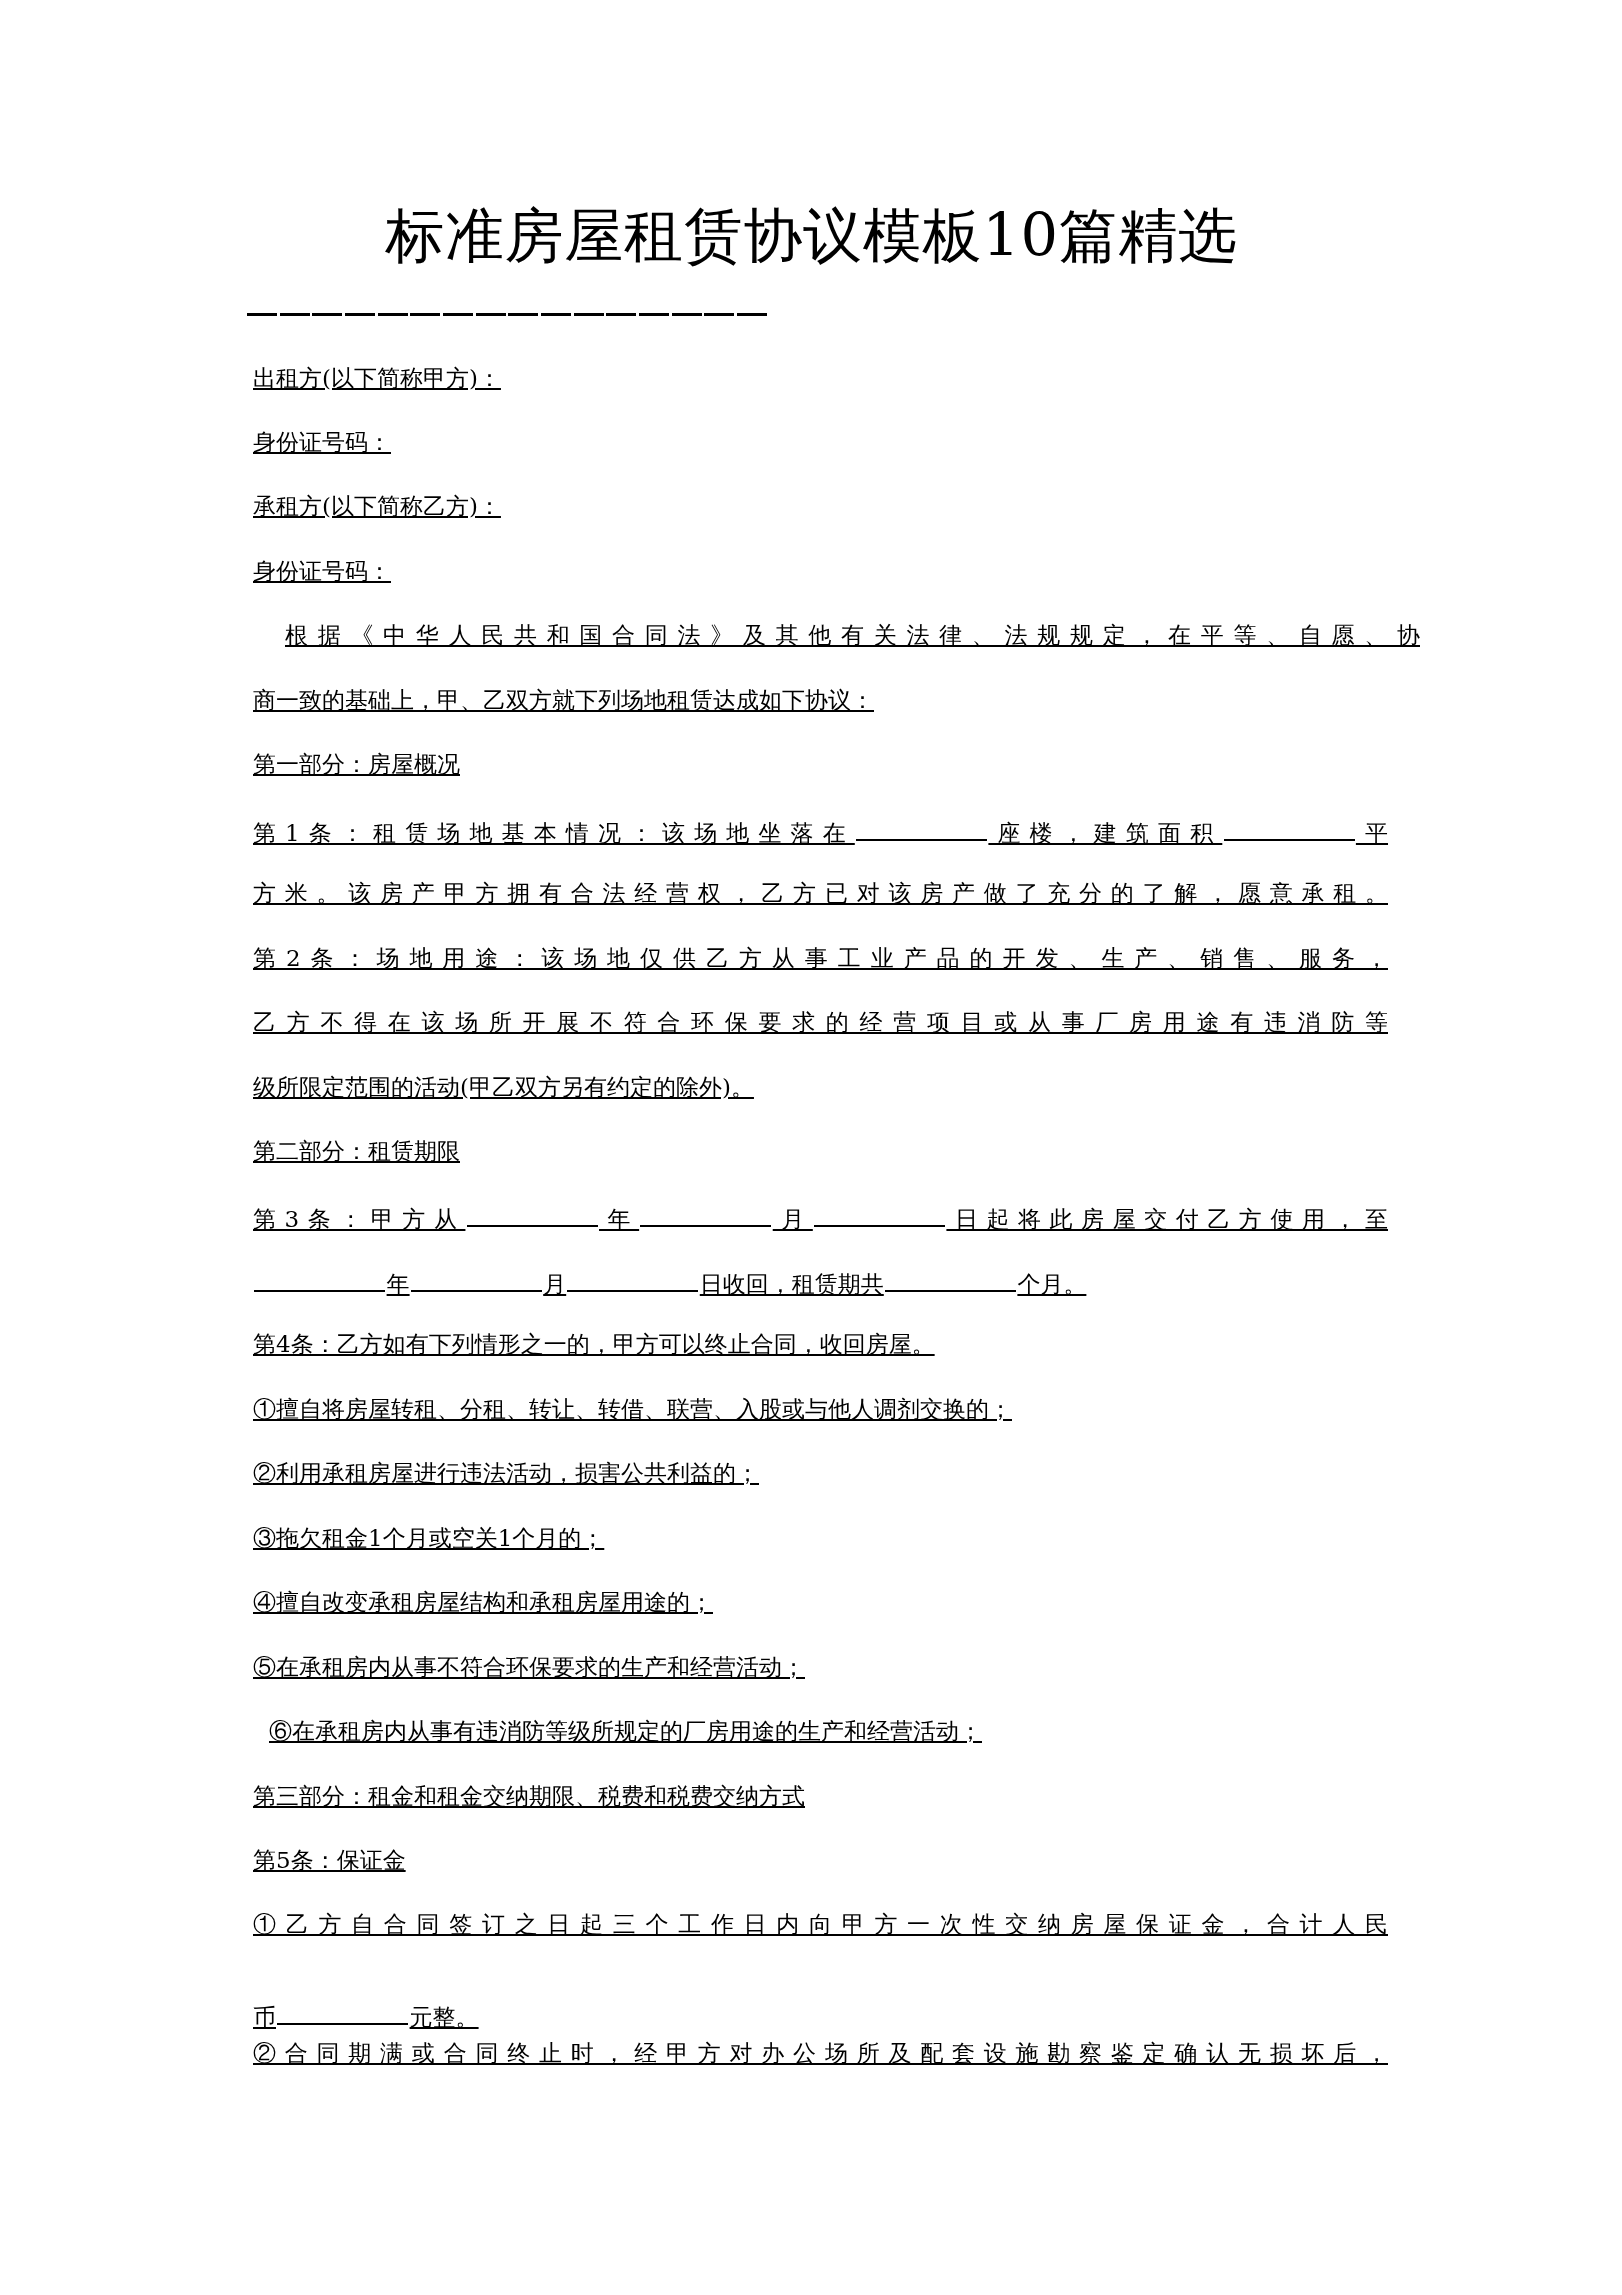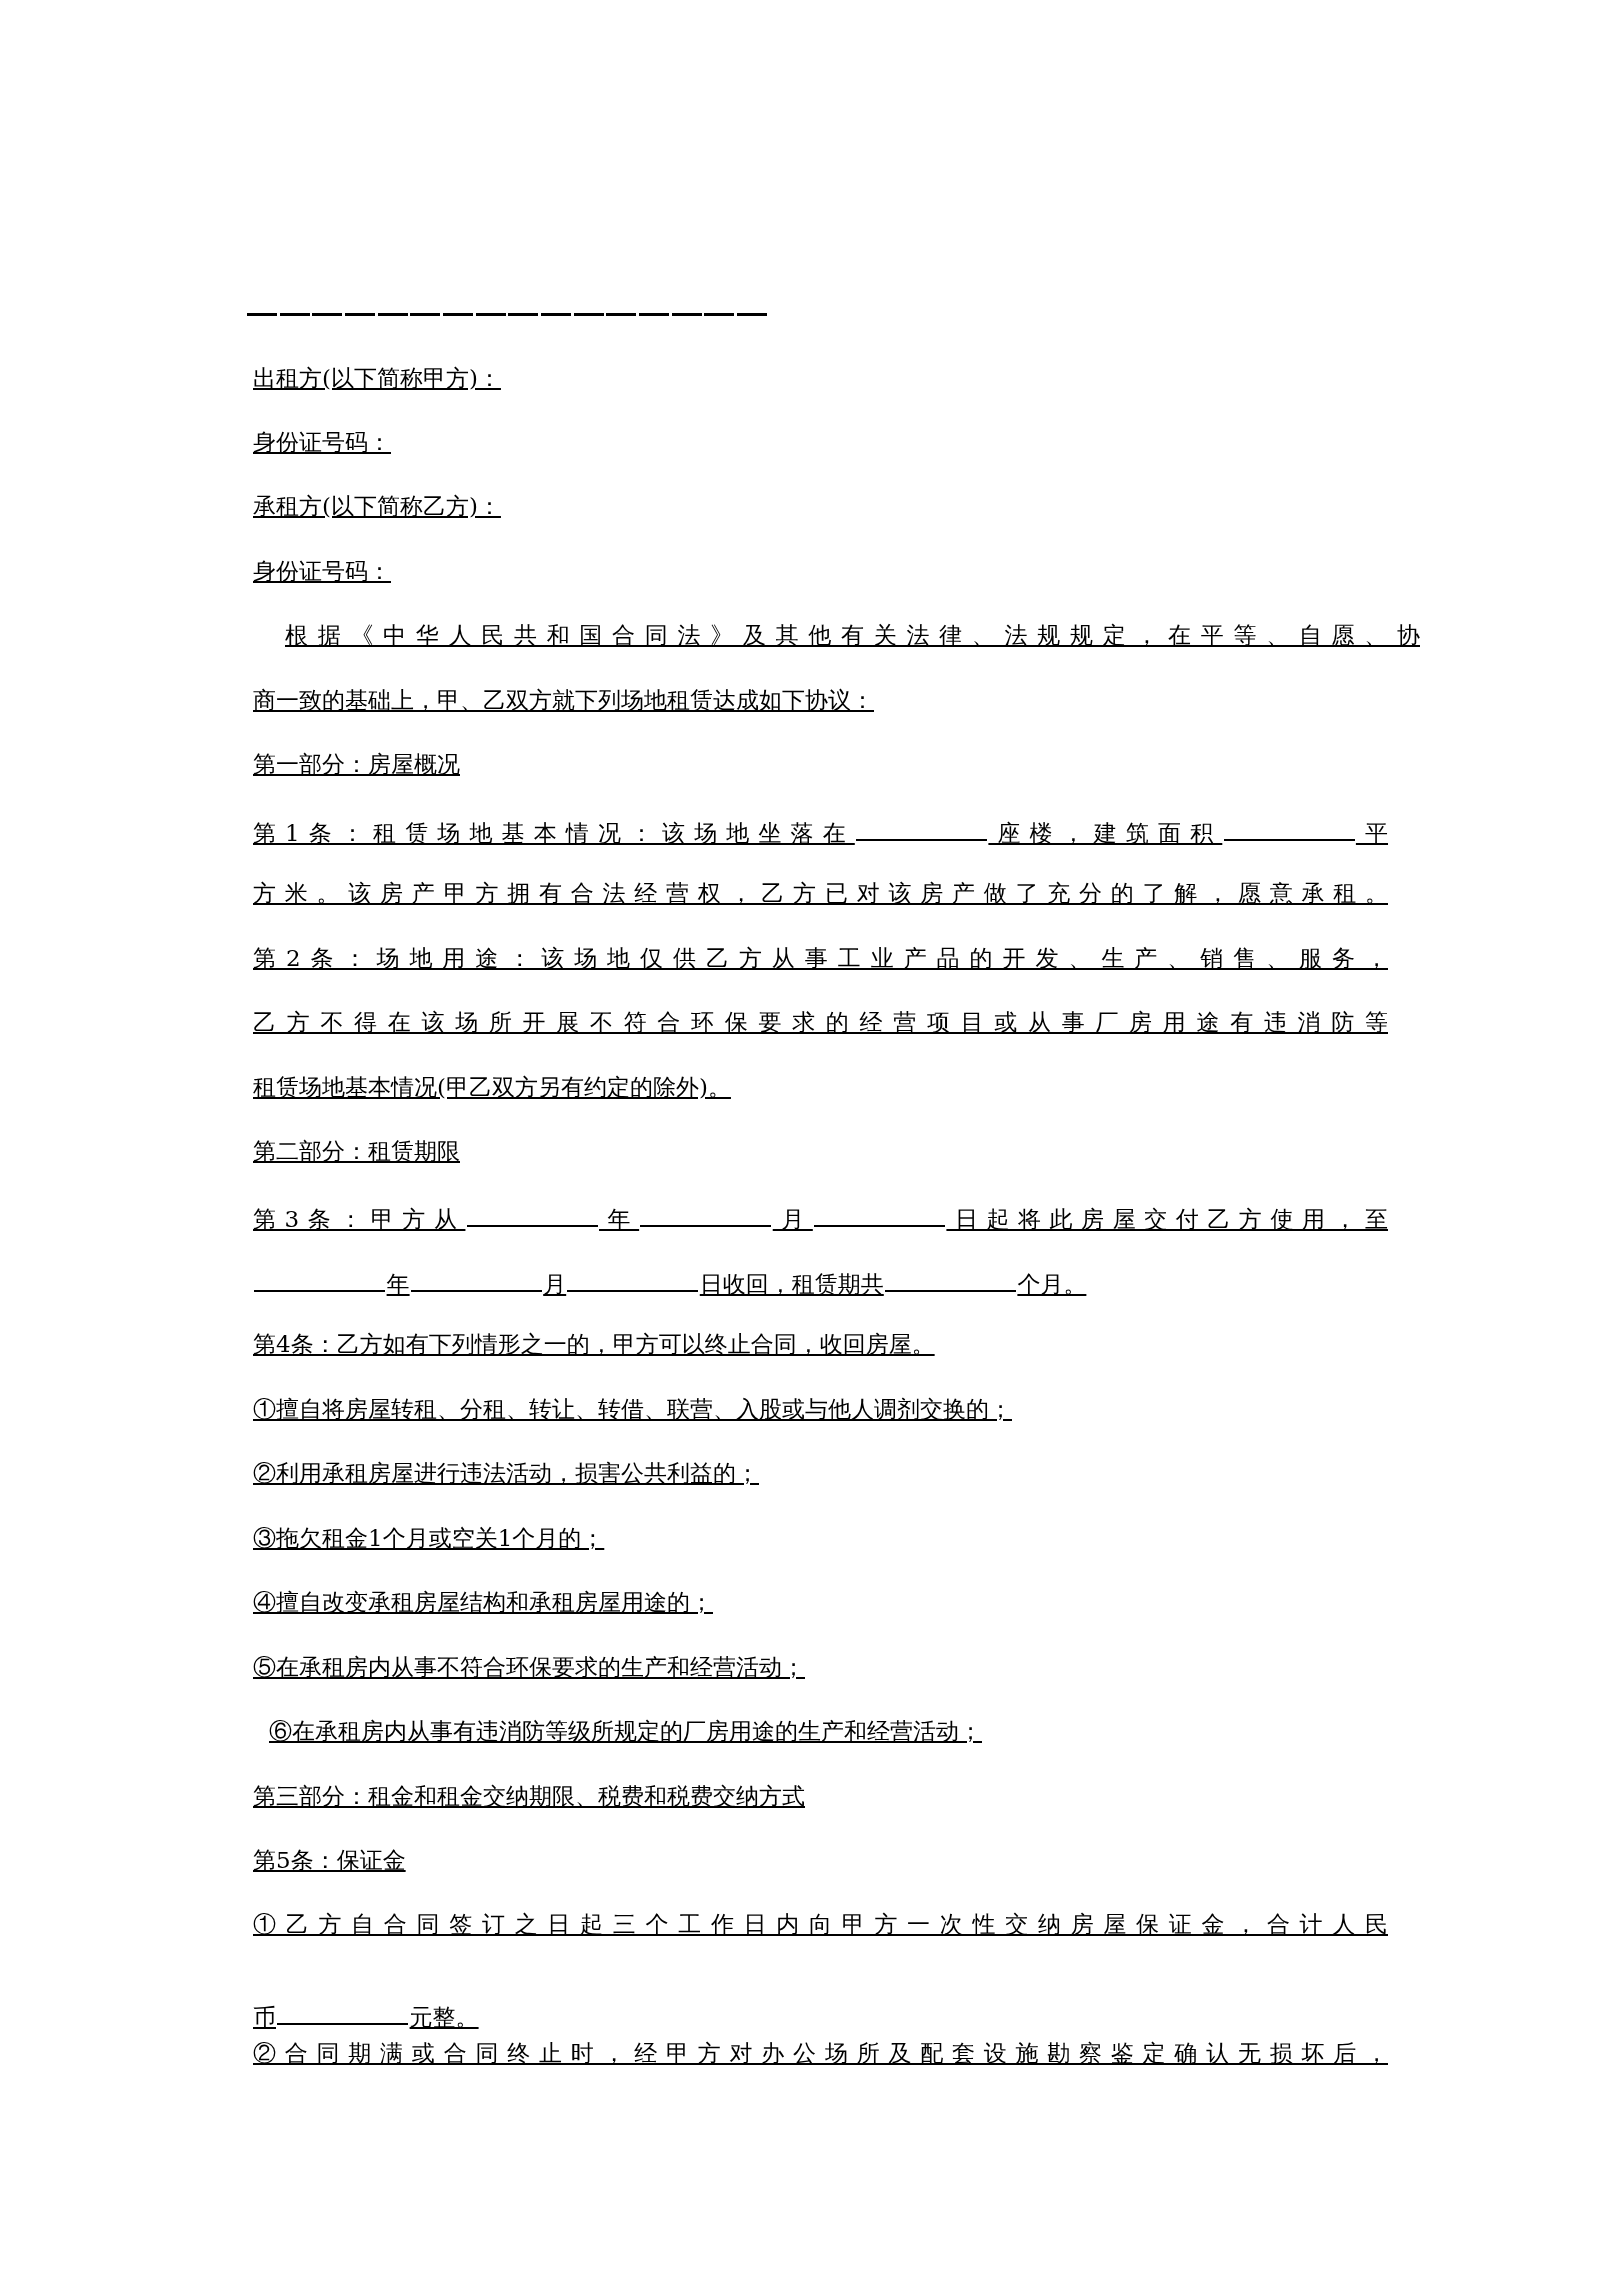--- a/index.html
+++ b/index.html
@@ -70,20 +70,21 @@
     border-bottom: 2px solid #000;
     height: 29px;
     vertical-align: baseline;
     margin: 0 1.3px;
   }
 </style>
 </head>
 <body>
 
 <div class="page">
+  <div class="title">标准房屋租赁协议模板10篇精选</div>
   <div class="separator" id="separator">
       <span></span>
       <span></span>
       <span></span>
       <span></span>
       <span></span>
       <span></span>
       <span></span>
       <span></span>
       <span></span>
@@ -100,21 +101,21 @@
       <div class="body-line" style="top: 423px;">身份证号码：</div>
       <div class="body-line" style="top: 487px;">承租方(以下简称乙方)：</div>
       <div class="body-line" style="top: 552px;">身份证号码：</div>
       <div class="body-line full" style="top: 616px; margin-left: 32px;">根据《中华人民共和国合同法》及其他有关法律、法规规定，在平等、自愿、协</div>
       <div class="body-line" style="top: 681px;">商一致的基础上，甲、乙双方就下列场地租赁达成如下协议：</div>
       <div class="body-line" style="top: 745px;">第一部分：房屋概况</div>
       <div class="body-line full" style="top: 810px;"><span>第1条：租赁场地基本情况：该场地坐落在</span><span class="blank"></span><span>座楼，建筑面积</span><span class="blank"></span><span>平</span></div>
       <div class="body-line full" style="top: 874px;">方米。该房产甲方拥有合法经营权，乙方已对该房产做了充分的了解，愿意承租。</div>
       <div class="body-line full" style="top: 939px;">第2条：场地用途：该场地仅供乙方从事工业产品的开发、生产、销售、服务，</div>
       <div class="body-line full" style="top: 1003px;">乙方不得在该场所开展不符合环保要求的经营项目或从事厂房用途有违消防等</div>
-      <div class="body-line" style="top: 1068px;">租赁场地基本情况(甲乙双方另有约定的除外)。</div>
+      <div class="body-line" style="top: 1068px;">级所限定范围的活动(甲乙双方另有约定的除外)。</div>
       <div class="body-line" style="top: 1132px;">第二部分：租赁期限</div>
       <div class="body-line full" style="top: 1196px;"><span>第3条：甲方从</span><span class="blank"></span><span>年</span><span class="blank"></span><span>月</span><span class="blank"></span><span>日起将此房屋交付乙方使用，至</span></div>
       <div class="body-line" style="top: 1261px;"><span class="blank"></span><span>年</span><span class="blank"></span><span>月</span><span class="blank"></span><span>日收回，租赁期共</span><span class="blank"></span><span>个月。</span></div>
       <div class="body-line" style="top: 1325px;">第4条：乙方如有下列情形之一的，甲方可以终止合同，收回房屋。</div>
       <div class="body-line" style="top: 1390px;">①擅自将房屋转租、分租、转让、转借、联营、入股或与他人调剂交换的；</div>
       <div class="body-line" style="top: 1454px;">②利用承租房屋进行违法活动，损害公共利益的；</div>
       <div class="body-line" style="top: 1519px;">③拖欠租金1个月或空关1个月的；</div>
       <div class="body-line" style="top: 1583px;">④擅自改变承租房屋结构和承租房屋用途的；</div>
       <div class="body-line" style="top: 1648px;">⑤在承租房内从事不符合环保要求的生产和经营活动；</div>
       <div class="body-line" style="top: 1712px; margin-left: 16px;">⑥在承租房内从事有违消防等级所规定的厂房用途的生产和经营活动；</div>

